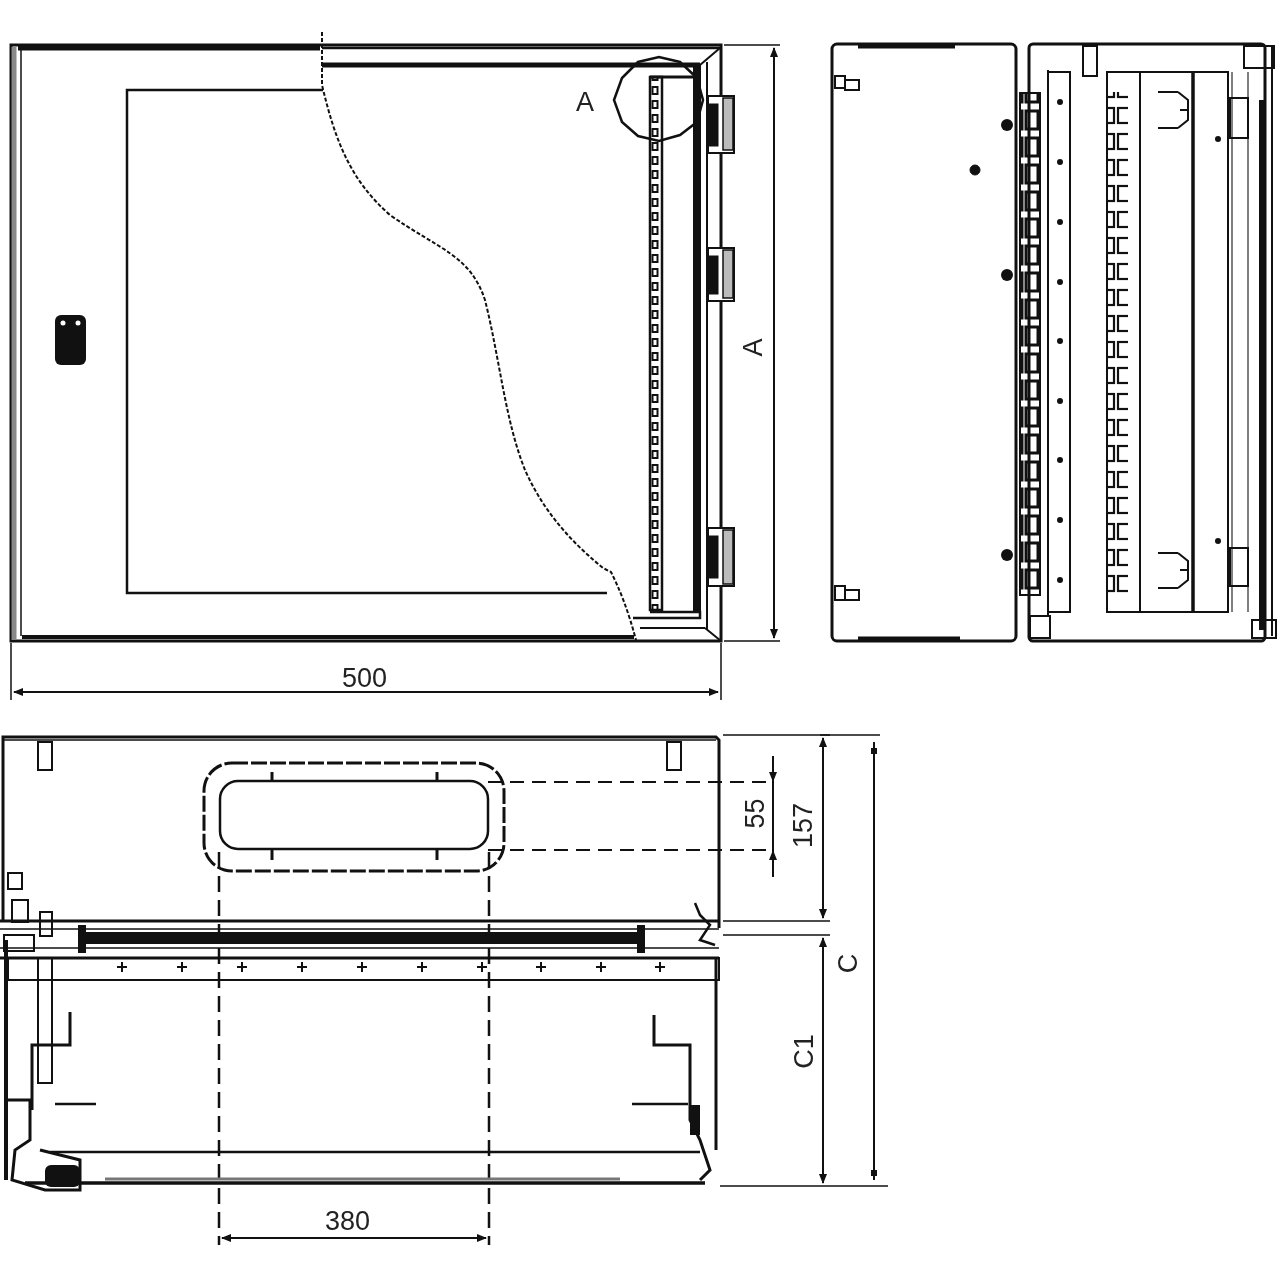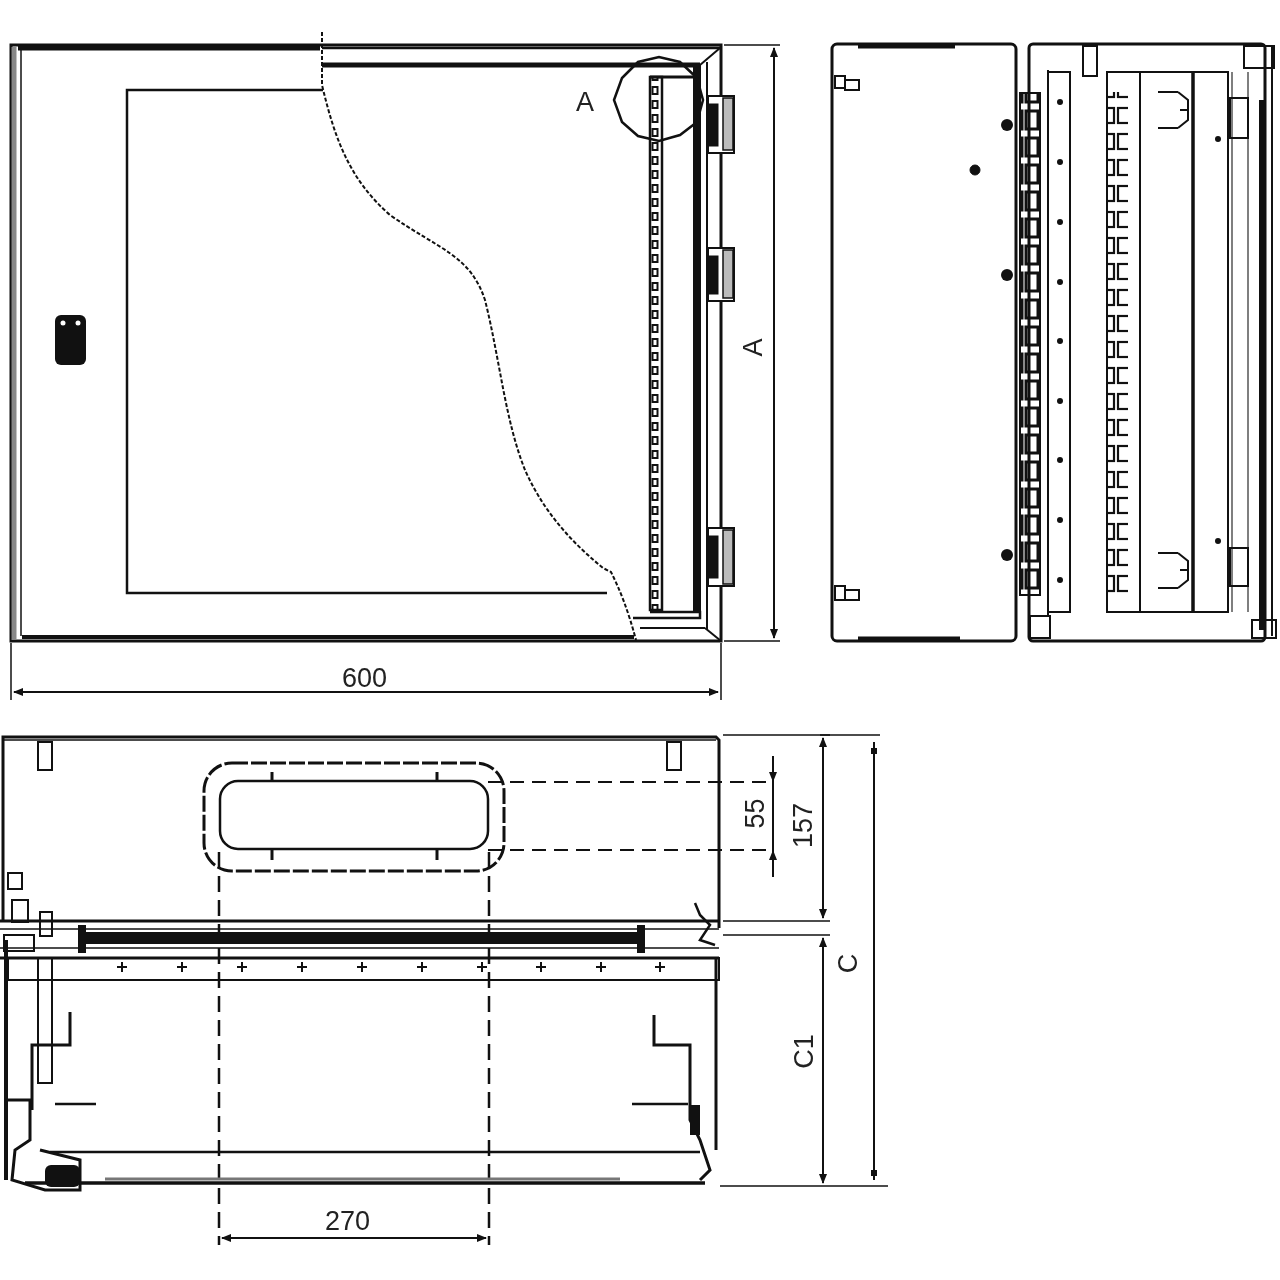--- a/index.html
+++ b/index.html
@@ -219,18 +219,18 @@
     <line x1="874" y1="742" x2="874" y2="1180" stroke-width="2"></line>
     <rect x="871" y="748" width="6" height="6" fill="#111" stroke="none"></rect>
     <rect x="871" y="1170" width="6" height="6" fill="#111" stroke="none"></rect>
 
     <line x1="222" y1="1238" x2="486" y2="1238" stroke-width="2" marker-start="url(#arrS)" marker-end="url(#arr)"></line>
   </g>
 </svg>
 
 <div class="lbl" style="left:576px; top:89px;">A</div>
 <div class="lbl rot" style="left:744px; top:334px;">A</div>
-<div class="lbl" style="left:342px; top:665px;">600</div>
+<div class="lbl" style="left:342px; top:665px;">500</div>
 <div class="lbl rot" style="left:740px; top:800px;">55</div>
 <div class="lbl rot" style="left:781px; top:812px;">157</div>
 <div class="lbl rot" style="left:839px; top:950px;">C</div>
 <div class="lbl rot" style="left:787px; top:1038px;">C1</div>
-<div class="lbl" style="left:325px; top:1208px;">270</div>
+<div class="lbl" style="left:325px; top:1208px;">380</div>
 
 </body></html>

